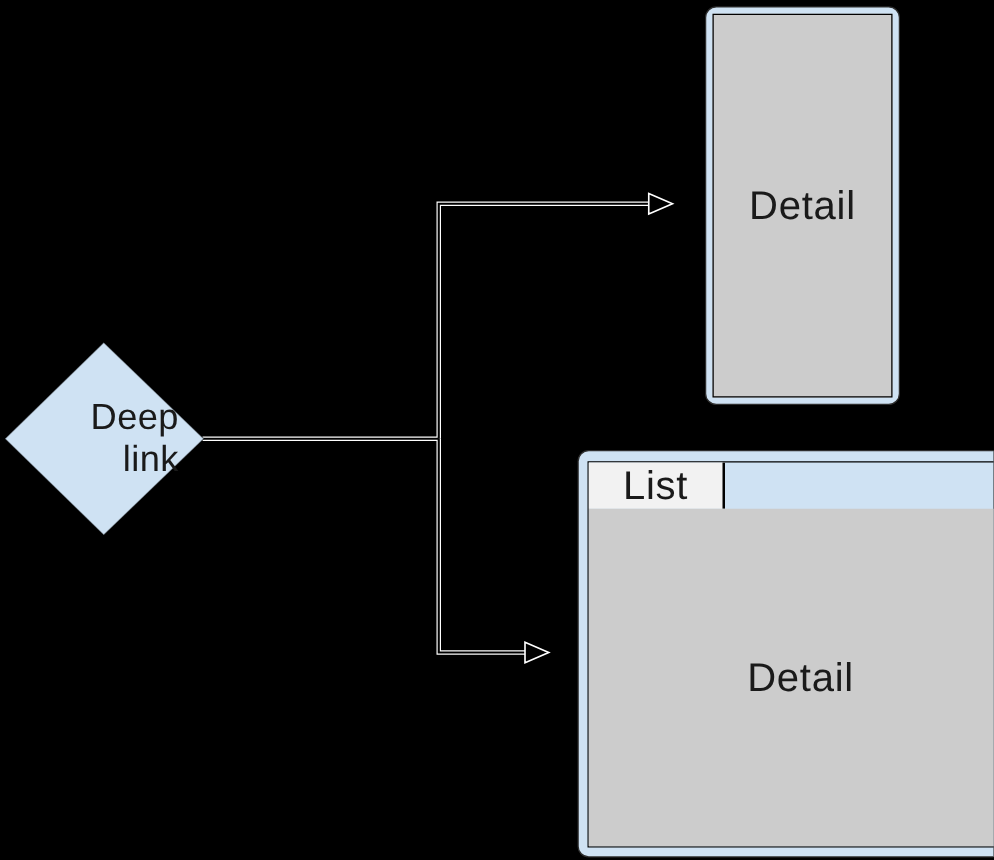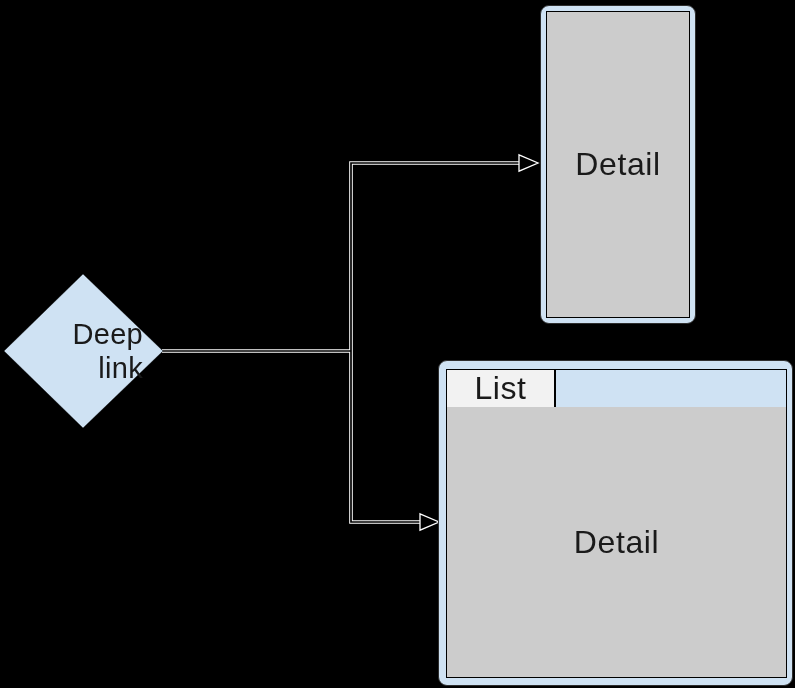--- a/index.html
+++ b/index.html
@@ -60,20 +60,21 @@
     white-space: pre-line;
     letter-spacing: 0.3px;
   }
   
   .device {
     position: absolute;
     background: var(--frame-blue, #cfe2f3);
     border: 1px solid var(--device-outline, #2e2e2e);
     border-radius: 9px;
     box-sizing: border-box;
+    margin-left: 24px;
   }
   #phone-frame {
     left: 540px;
     top: 5px;
     width: 156px;
     height: 319px;
   }
   #phone-screen {
     position: absolute;
     left: 5px; top: 5px; right: 5px; bottom: 5px;

